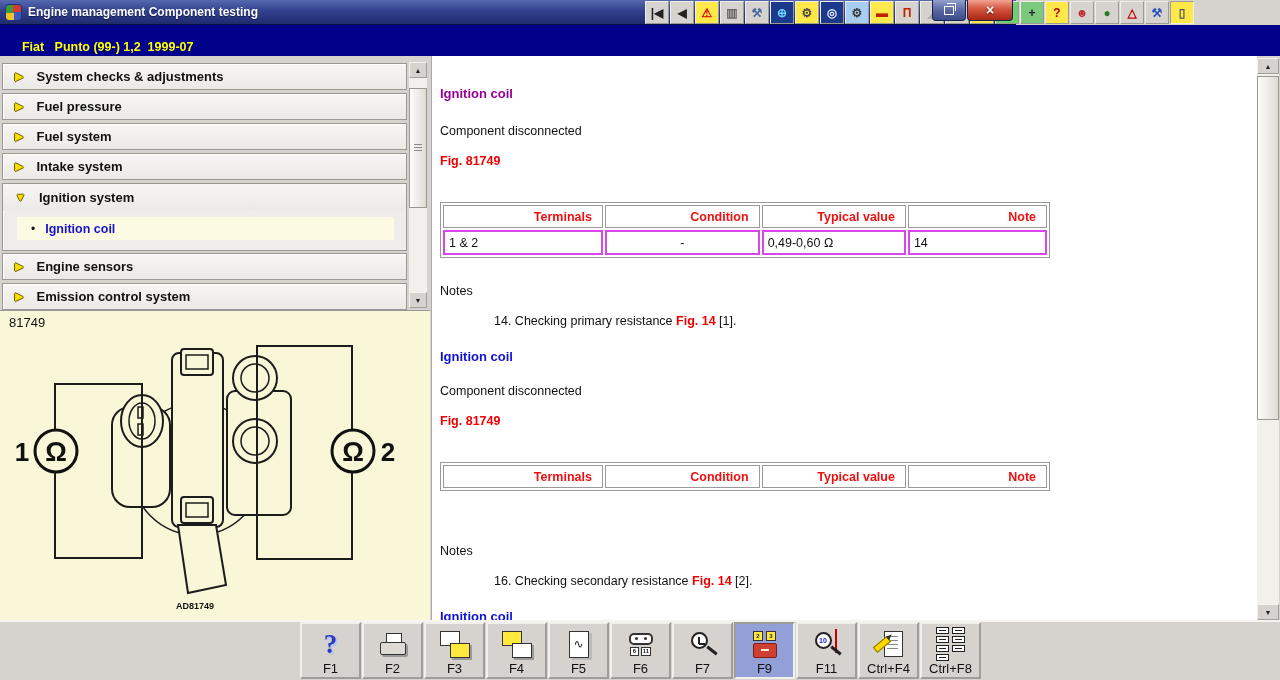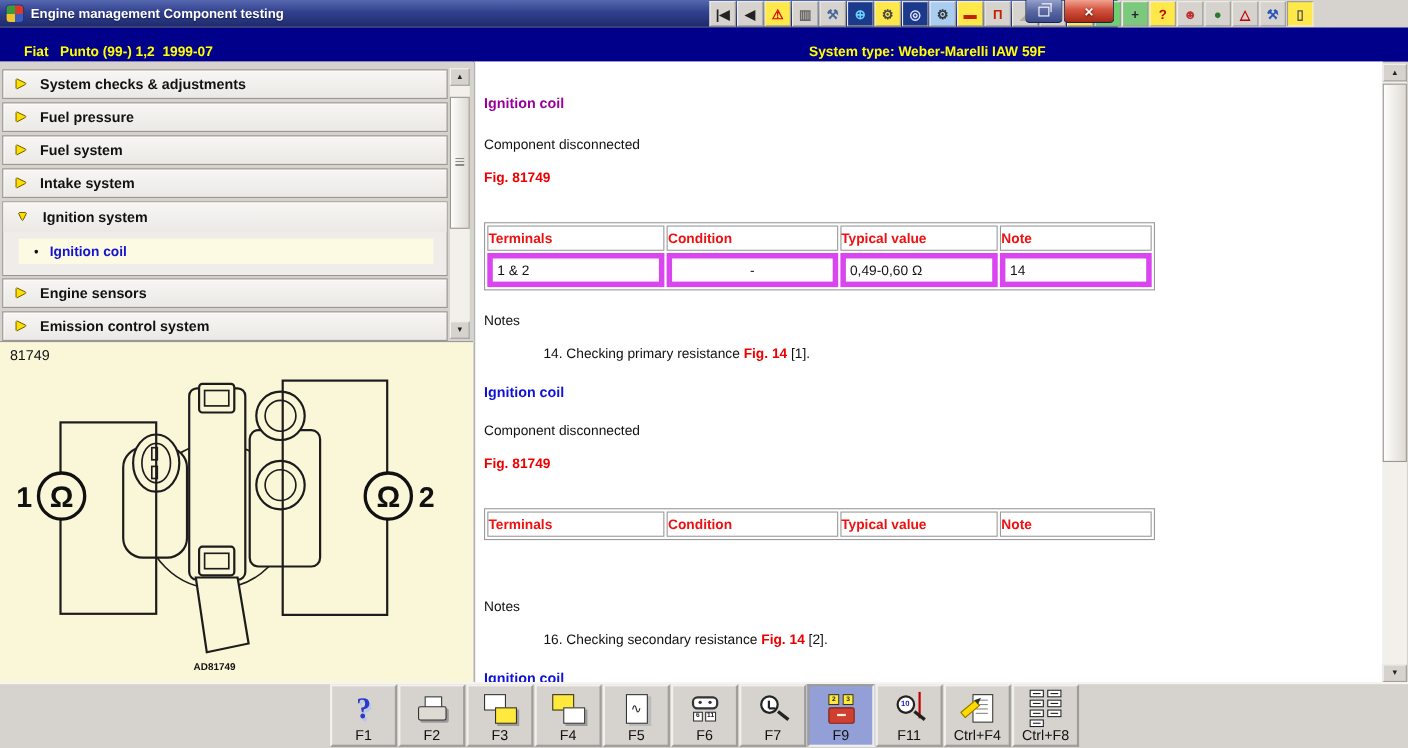--- a/index.html
+++ b/index.html
@@ -93,23 +93,23 @@
   .content{position:absolute;left:431px;top:56px;width:826px;height:564px;background:#fff;
     border-left:1px solid #aaa;box-sizing:border-box;overflow:hidden;}
   .c-abs{position:absolute;left:8px;white-space:nowrap;}
   .heading{font-size:13px;font-weight:bold;color:#990099;}
   .heading.blue{color:#1010d8;}
   .bodytext{font-size:12.5px;color:#111;}
   .figref{font-size:12.5px;font-weight:bold;color:#ee0000;}
   .notes{font-size:12.5px;font-weight:normal;color:#111;}
   .noteline{left:40px;font-size:12.5px;color:#111;margin-left:22px;}
   .spec{border-collapse:separate;border-spacing:2px;border:1px solid #9a9a9a;width:610px;background:#fff;table-layout:fixed;}
-  .spec th{border:1px solid #9a9a9a;color:#ee1111;font-weight:bold;font-size:12.5px;text-align:left;
-    height:19px;padding:1px 0;font-family:"Liberation Sans",sans-serif;}
-  .spec td{border:5px solid #d946ef;font-size:12.5px;color:#111;height:19px;padding:1px 4px;}
+  .spec th{border:1px solid #9a9a9a;color:#ee1111;font-weight:bold;font-size:12.5px;text-align:right;
+    height:19px;padding:1px 10px;font-family:"Liberation Sans",sans-serif;}
+  .spec td{border:2px solid #d946ef;font-size:12.5px;color:#111;height:19px;padding:1px 4px;}
   .spec td.center{text-align:center;}
   .col1{width:27%}.col2{width:26%}.col3{width:24%}.col4{width:23%}
 
   
   .bottombar{position:absolute;left:0;top:620px;width:1280px;height:60px;background:#d6d3ce;
     border-top:2px solid #f5f4f1;box-sizing:border-box;display:flex;padding-left:300px;}
   .fbtn{width:61px;height:57px;border:2px outset #f2f0ec;background:#d6d3ce;box-sizing:border-box;
     display:flex;flex-direction:column;align-items:center;justify-content:flex-end;padding:2px 0 1px 0;margin-right:1px;}
   .fbtn.pressed{border-style:inset;background:#93a0d8;}
   .flabel{font-size:13px;font-weight:normal;color:#111;line-height:14px;}
@@ -243,21 +243,20 @@
         <span>×</span>
       </div>
   </div>
 </div>
 
 <div class="vheader">
   <div class="veh">
     <span>Fiat   Punto (99-) 1,2  1999-07</span><br>
     <span>Engine code: 188A4.000</span>
   </div>
-  <div class="systype">System type: Weber-Marelli IAW 59F</div>
 </div>
 
 <div class="sidebar">
   <div class="acc-row" style="top:7px">
     <span class="acc-arrow">▶</span>
     <span class="acc-label">System checks &amp; adjustments</span>
   </div>
   <div class="acc-row" style="top:37px">
     <span class="acc-arrow">▶</span>
     <span class="acc-label">Fuel pressure</span>

